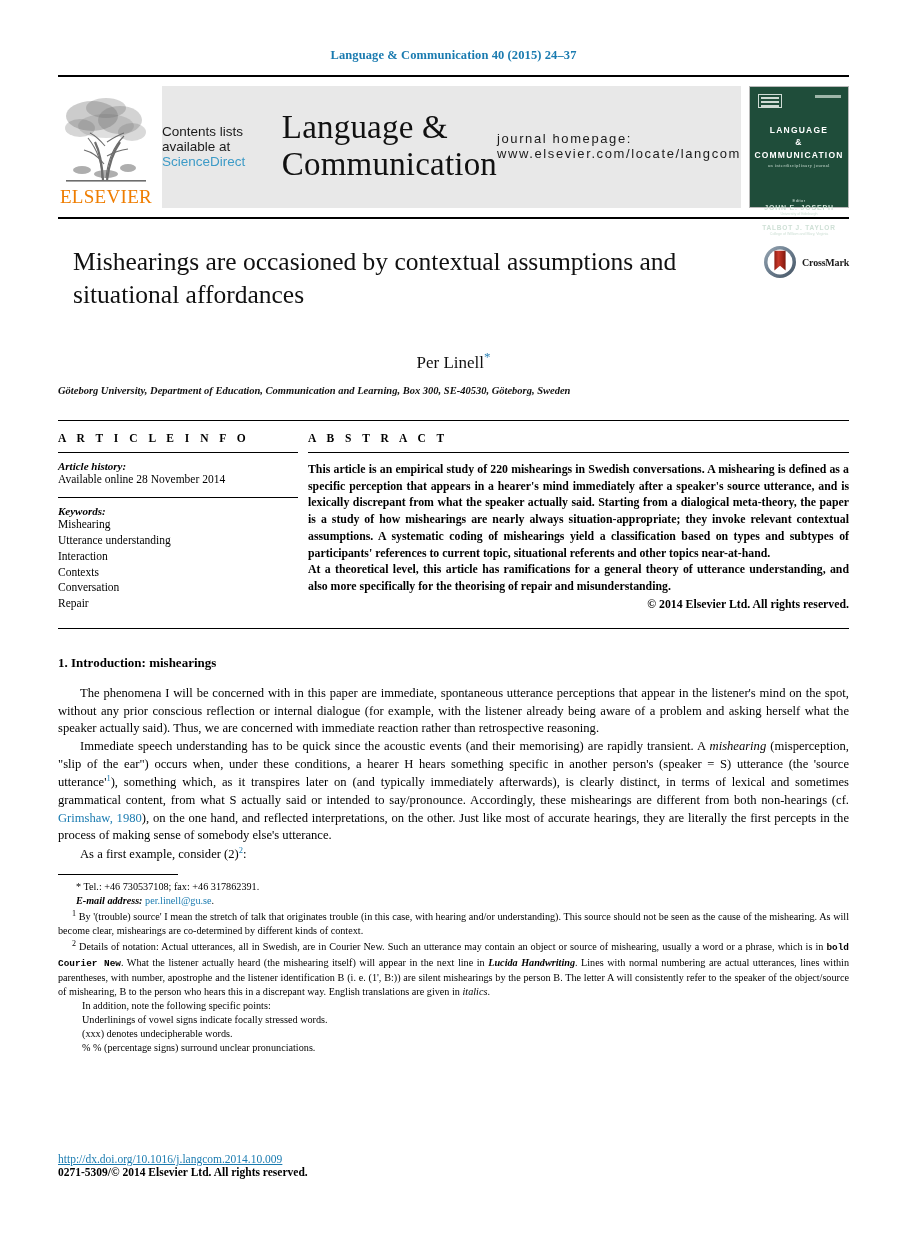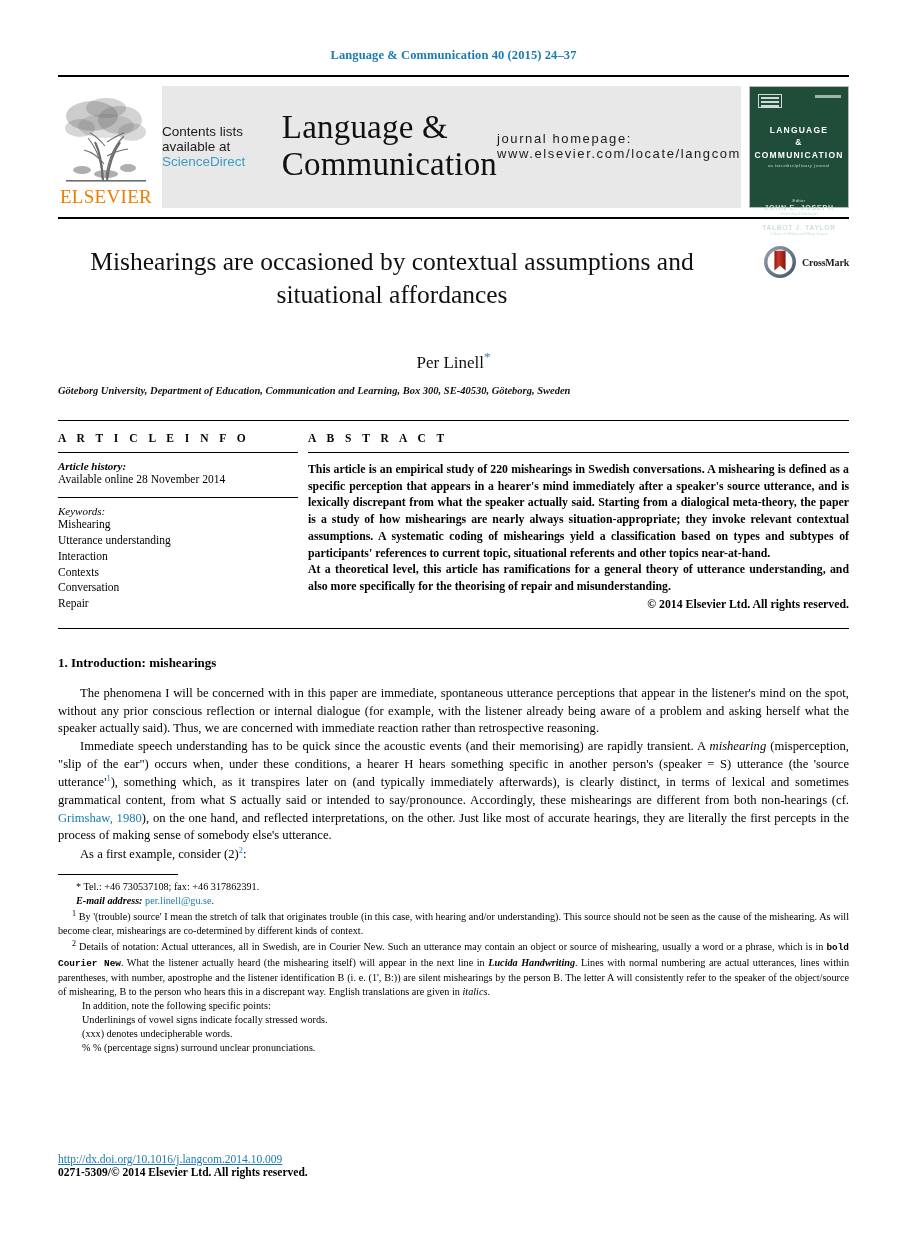--- a/index.html
+++ b/index.html
@@ -163,22 +163,21 @@
     margin: 26px 58px 0 58px;
     position: relative;
     min-height: 118px;
   }
   .art-title {
     font-size: 25.5px;
     line-height: 1.30;
     font-weight: 400;
     max-width: 660px;
     color: #111;
-    margin: 4px;
-    text-align: center;
+    margin: 15px;
   }
   .authors {
     font-size: 17px;
     margin-top: 38px;
     color: #111;
     text-align: center;
   }
   .authors .star {
     color: #2d82b6;
     font-size: 13px;
@@ -225,21 +224,21 @@
     font-size: 11.5px;
     font-weight: bold;
     letter-spacing: 4px;
   }
   .thin-rule { border-top: 1.6px solid #000; margin-top: 8px; }
   .hist-label {
     font-size: 11px; font-style: italic; font-weight: bold; margin-top: 7px;
   }
   .hist-value { font-size: 11.5px; margin-top: 1px; }
   .kw-rule { border-top: 1.6px solid #000; margin-top: 12px; }
-  .kw-label { font-size: 11px; font-style: italic; font-weight: normal; margin-top: 7px; }
+  .kw-label { font-size: 11px; font-style: italic; font-weight: bold; margin-top: 7px; }
   .kw-item  { font-size: 11.5px; line-height: 1.38; }
 
   .abstract-text {
     font-size: 11.8px;
     line-height: 1.42;
     text-align: justify;
     font-weight: bold;
     margin-top: 8px;
   }
   .abstract-text p { margin: 0; }

